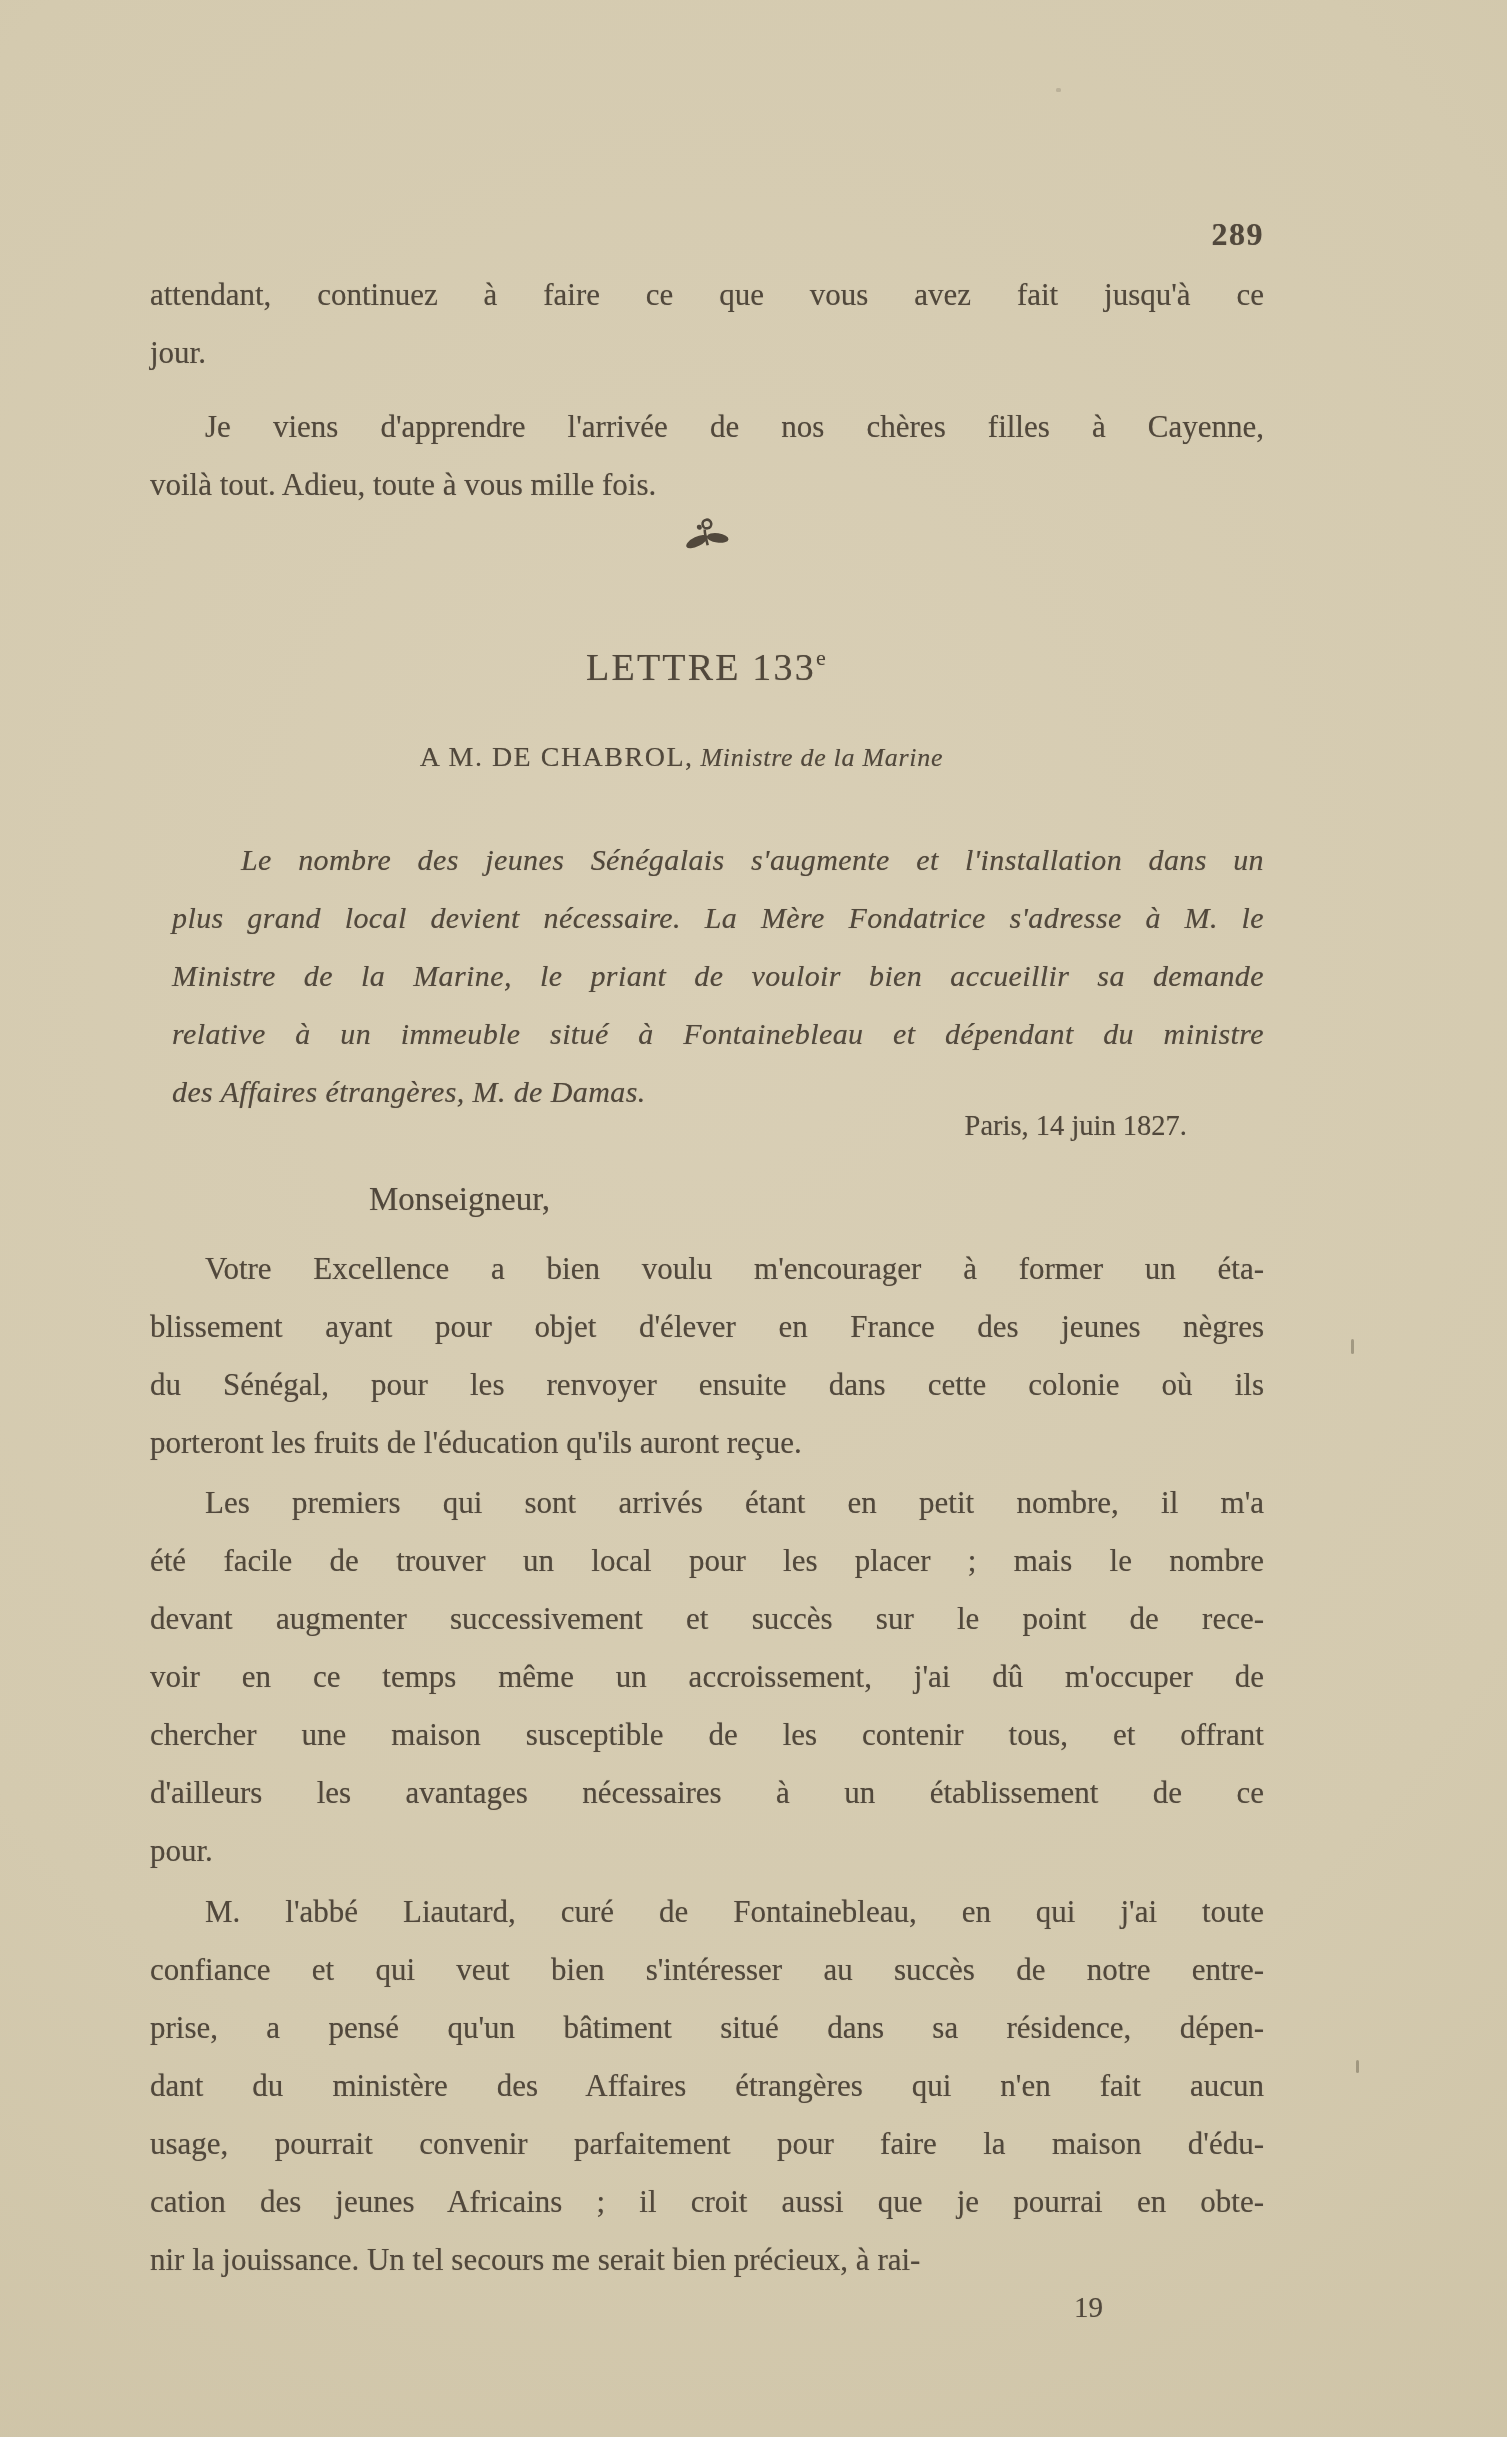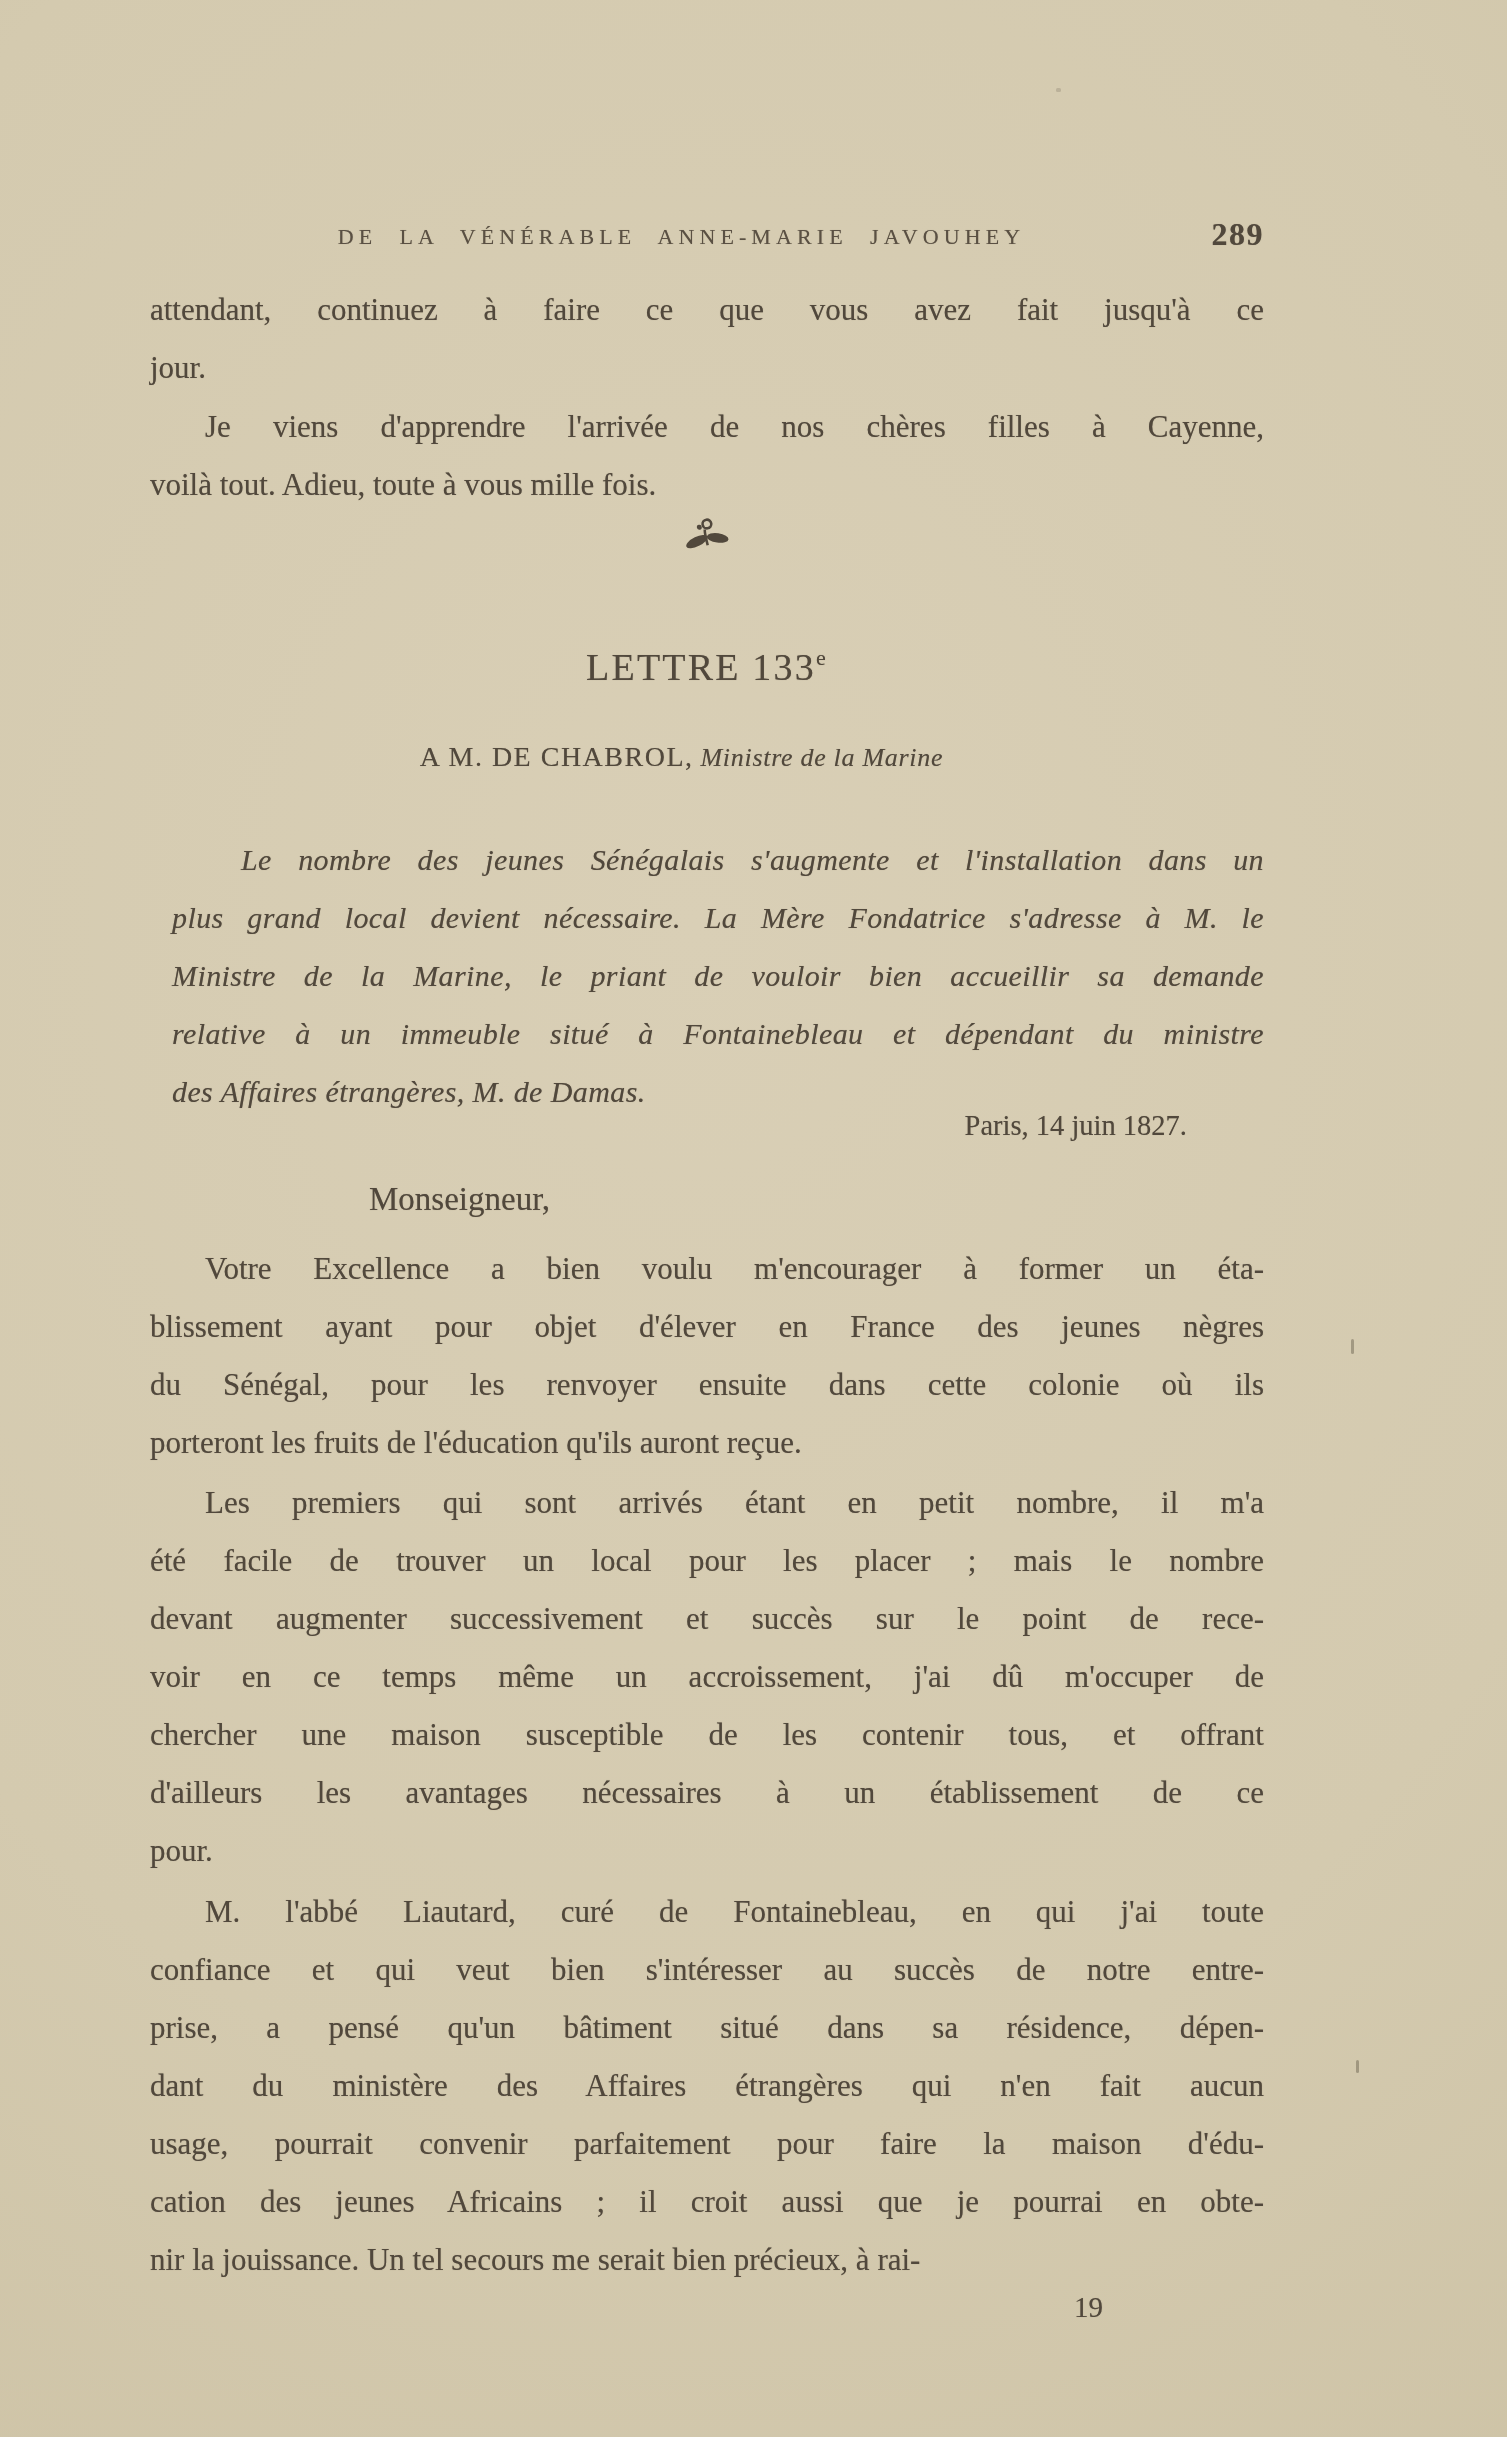--- a/index.html
+++ b/index.html
@@ -102,25 +102,24 @@
     text-shadow: 0 0 0.7px rgba(80,70,55,.5);
   }
 
   .speck { position: absolute; background: rgba(80,70,55,.38); border-radius: 1.5px; }
 </style>
 </head>
 <body>
 
 <div class="page">
 
-  <div class="abs runhead">DE LA VÉNÉRABLE ANNE-MARIE JAVOUHEY</div>
 
   <div class="abs pagenum">289</div>
 
-  <div class="abs col" style="top:281px;">
+  <div class="abs col" style="top:266px;">
       <div class="line jl">attendant, continuez à faire ce que vous avez fait jusqu'à ce</div>
       <div class="line">jour.</div>
     </div>
 
   <div class="abs col ind-body" style="top:398px;">
       <div class="line jl">Je viens d'apprendre l'arrivée de nos chères filles à Cayenne,</div>
       <div class="line">voilà tout. Adieu, toute à vous mille fois.</div>
     </div>
 
   <div class="abs ornament">

